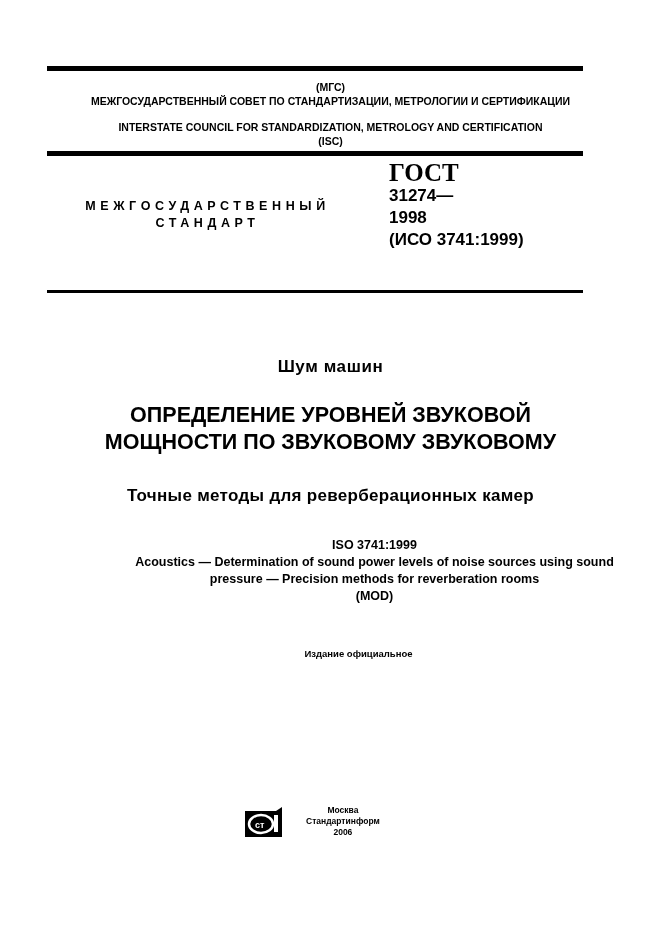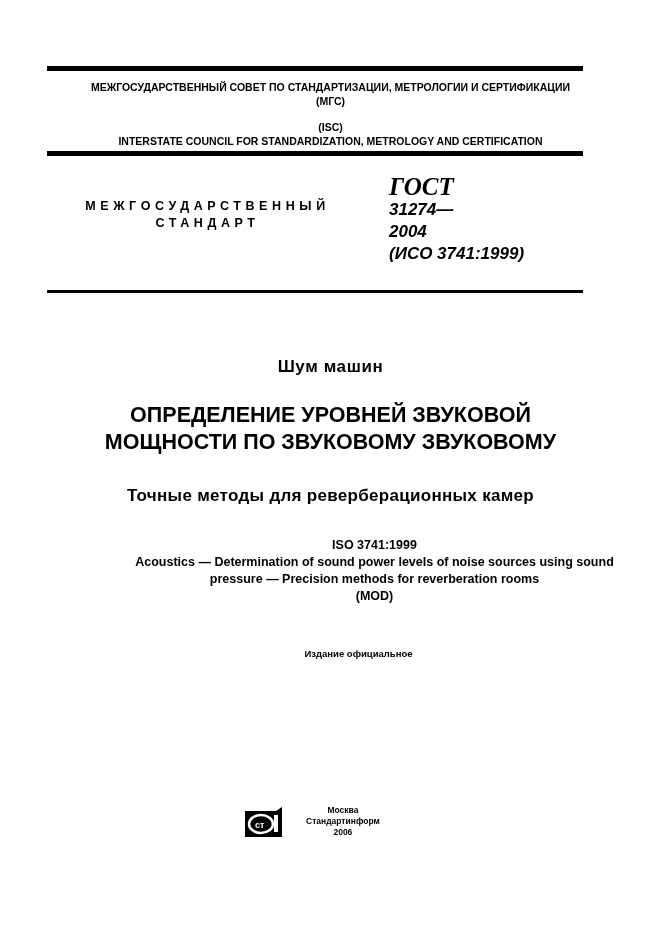--- a/index.html
+++ b/index.html
@@ -4,59 +4,59 @@
 <style>
   html, body { margin: 0; padding: 0; background: #ffffff; }
   body { width: 661px; height: 936px; position: relative; overflow: hidden;
          font-family: "Liberation Sans", sans-serif; color: #000; }
   .rule { position: absolute; left: 47px; width: 536px; background: #000; }
   .center { position: absolute; left: 0; width: 661px; text-align: center; font-weight: bold; }
   .council-ru { top: 80px; font-size: 10.5px; line-height: 14px; }
   .council-en { top: 120px; font-size: 10.5px; line-height: 14px; }
   .interstate { position: absolute; left: 60px; width: 295px; text-align: center; top: 198px;
                 font-size: 12.5px; font-weight: bold; letter-spacing: 4.6px; line-height: 17px; }
-  .gost-block { position: absolute; left: 389px; top: 174px; font-weight: bold; font-style: italic; }
+  .gost-block { position: absolute; left: 389px; top: 160px; font-weight: bold; }
   .gost-word { font-family: "Liberation Serif", serif; font-size: 25px; line-height: 25px; }
   .gost-num { font-size: 17px; line-height: 22px; }
   .gost-line { font-size: 17px; line-height: 22px; }
   .subject { top: 357px; font-size: 17px; letter-spacing: 0.6px; }
   .title { top: 402px; font-size: 21.5px; line-height: 27px; text-align: center; }
   .subtitle { top: 486px; font-size: 17px; letter-spacing: 0.3px; }
   .iso-block { top: 537px; font-size: 12.5px; line-height: 17px; margin-left: 44px; }
   .edition { top: 648px; font-size: 9.5px; padding-left: 28px; }
   .publisher { position: absolute; left: 244px; top: 805px; display: flex; align-items: center; }
   .logo { width: 40px; height: 32px; position: relative; }
   .pub-text { margin-left: 22px; text-align: center; font-weight: bold; font-size: 8.5px; line-height: 11px; }
 </style>
 </head>
 <body>
 
 <div class="rule" style="top:66px;height:5px;"></div>
 
 <div class="center council-ru">
+  <div>(МГС)</div>
   <div>МЕЖГОСУДАРСТВЕННЫЙ СОВЕТ ПО СТАНДАРТИЗАЦИИ, МЕТРОЛОГИИ И СЕРТИФИКАЦИИ</div>
-  <div>(МГС)</div>
 </div>
 
 <div class="center council-en">
+  <div>INTERSTATE COUNCIL FOR STANDARDIZATION, METROLOGY AND CERTIFICATION</div>
   <div>(ISC)</div>
-  <div>INTERSTATE COUNCIL FOR STANDARDIZATION, METROLOGY AND CERTIFICATION</div>
 </div>
 
 <div class="rule" style="top:151px;height:5px;"></div>
 
 <div class="interstate">
   <div>МЕЖГОСУДАРСТВЕННЫЙ</div>
   <div>СТАНДАРТ</div>
 </div>
 
 <div class="gost-block">
   <div class="gost-word">ГОСТ</div>
   <div class="gost-num">31274—</div>
-  <div class="gost-line">2004</div>
+  <div class="gost-line">1998</div>
   <div class="gost-line">(ИСО 3741:1999)</div>
 </div>
 
 <div class="rule" style="top:290px;height:3px;"></div>
 
 <div class="center subject">Шум машин</div>
 
 <div class="center title">
   <div>ОПРЕДЕЛЕНИЕ УРОВНЕЙ ЗВУКОВОЙ</div>
   <div>МОЩНОСТИ ПО ЗВУКОВОМУ ЗВУКОВОМУ</div>

